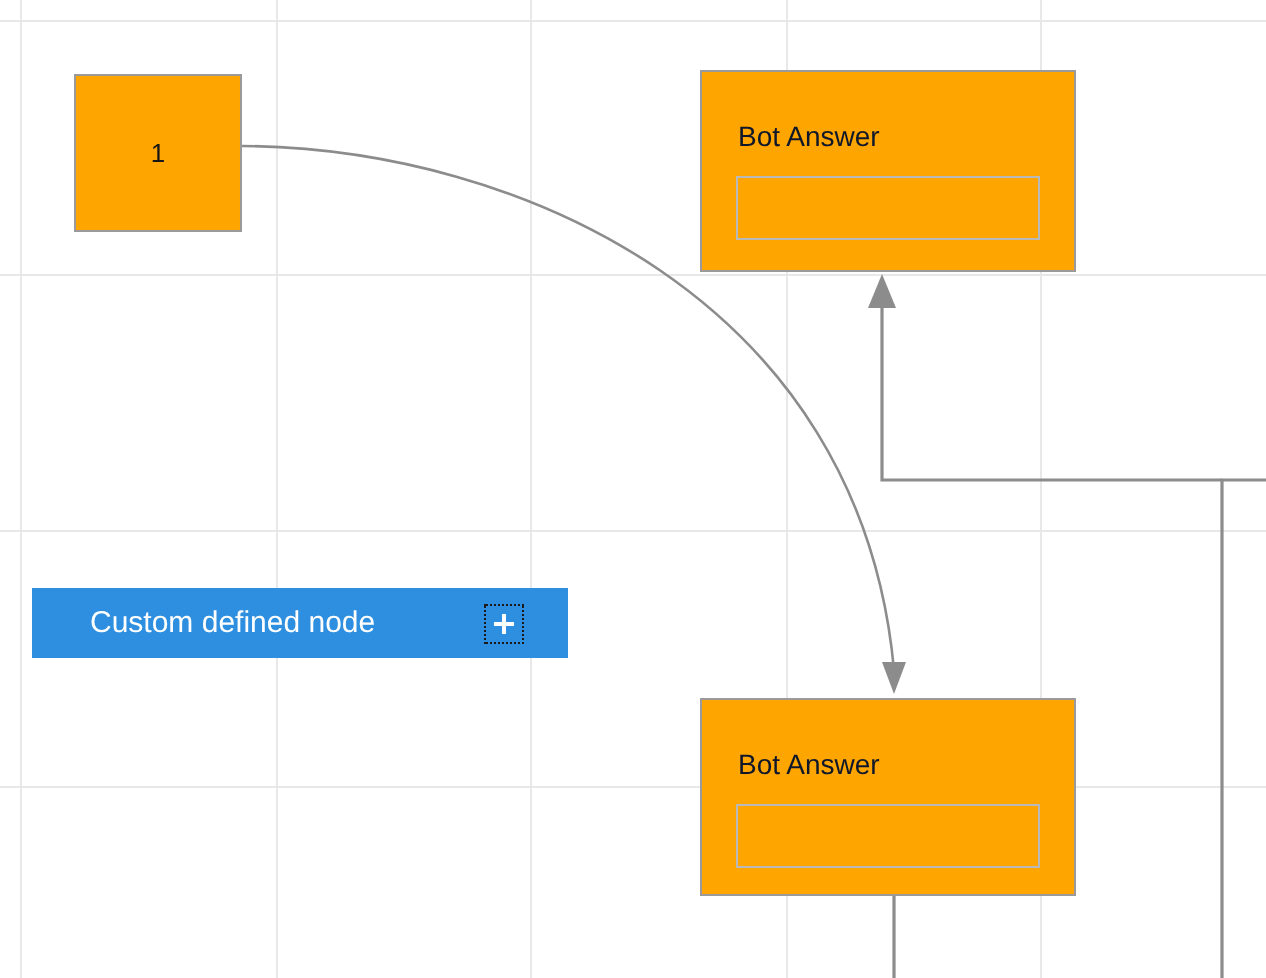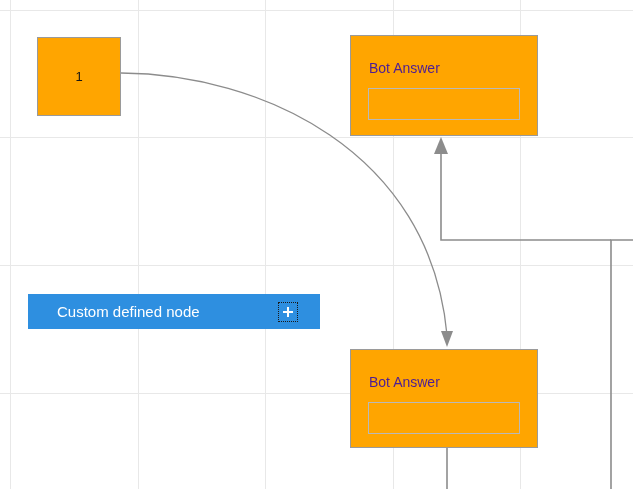--- a/index.html
+++ b/index.html
@@ -62,21 +62,21 @@
   .node-start-label {
     font-size: 13px;
     color: #161616;
     line-height: 1;
   }
   .node-title {
     position: absolute;
     left: 18px;
     top: 25px;
     font-size: 14px;
-    color: #4c1d95;
+    color: #0f172a;
     line-height: 1;
     white-space: nowrap;
   }
   .node-slot {
     position: absolute;
     left: 17px;
     right: 17px;
     top: 52px;
     height: 32px;
     box-sizing: border-box;
@@ -165,18 +165,18 @@
   <div class="node" style="left:350px; top:35px; width:188px; height:101px;">
     <div class="node-title">Bot Answer</div>
     <div class="node-slot"></div>
   </div>
 
   <div class="node" style="left:350px; top:349px; width:188px; height:99px;">
     <div class="node-title">Bot Answer</div>
     <div class="node-slot"></div>
   </div>
 
-  <div class="palette-bar" style="left:28px; top:294px; width:292px; height:35px;">
+  <div class="palette-bar" style="left:16px; top:294px; width:268px; height:35px;">
     <span class="palette-label">Custom defined node</span>
     <span class="palette-add"></span>
   </div>
 
 </div>
 
 </body></html>

